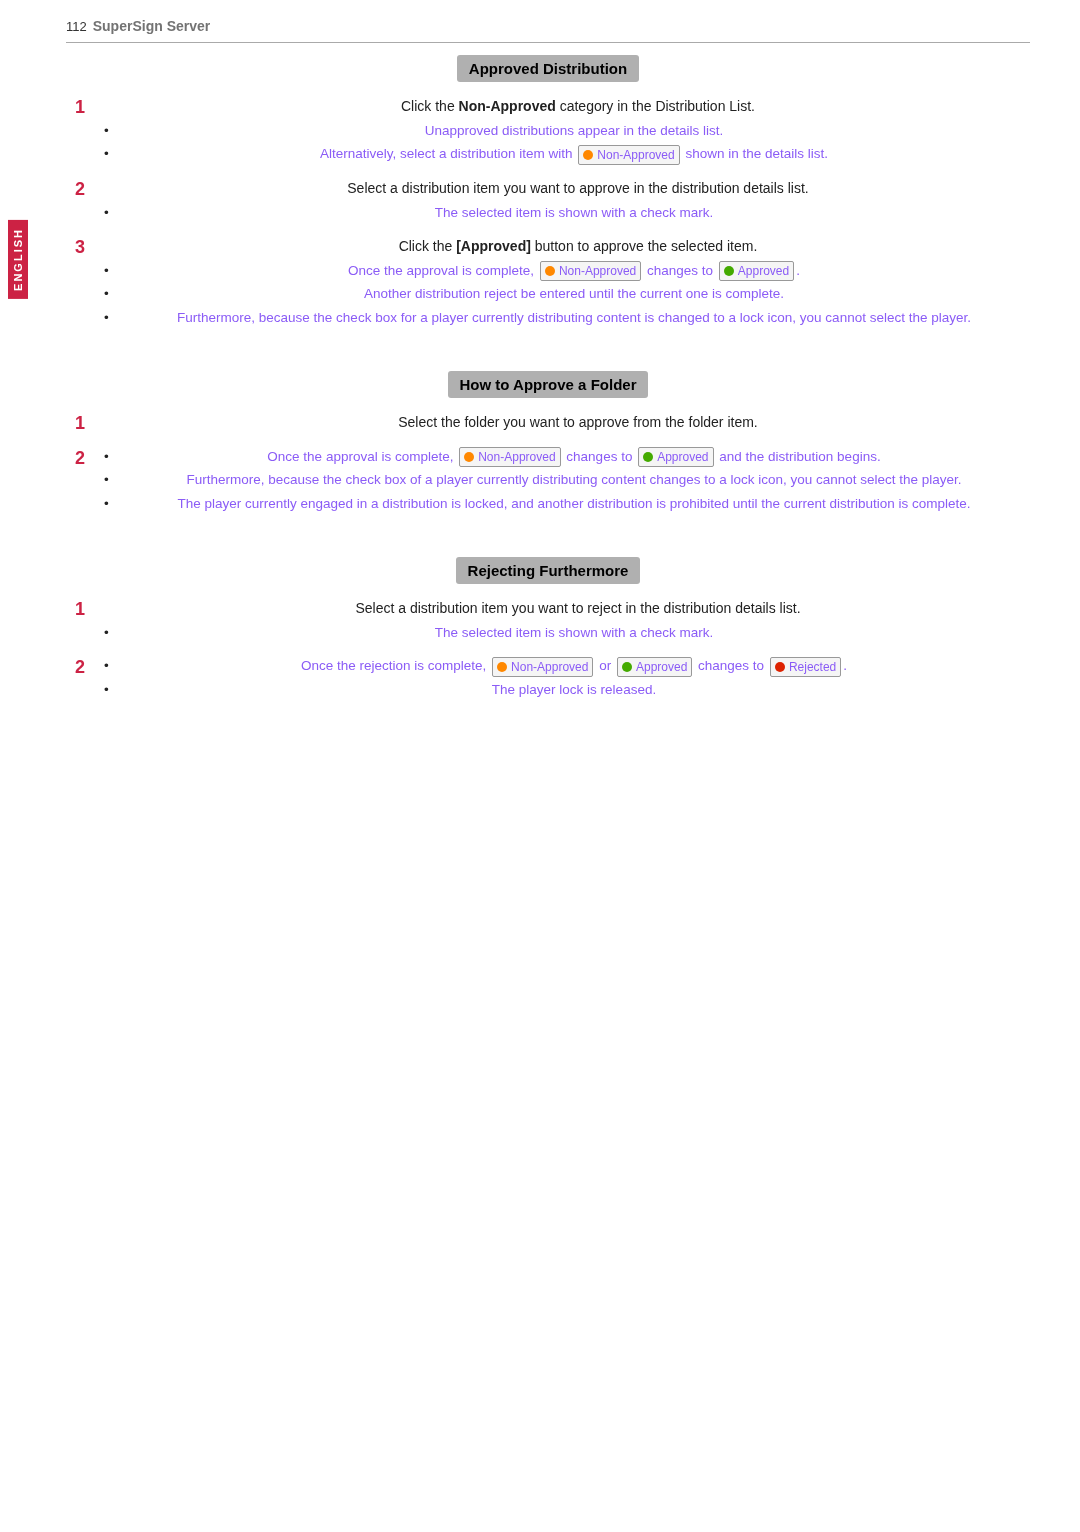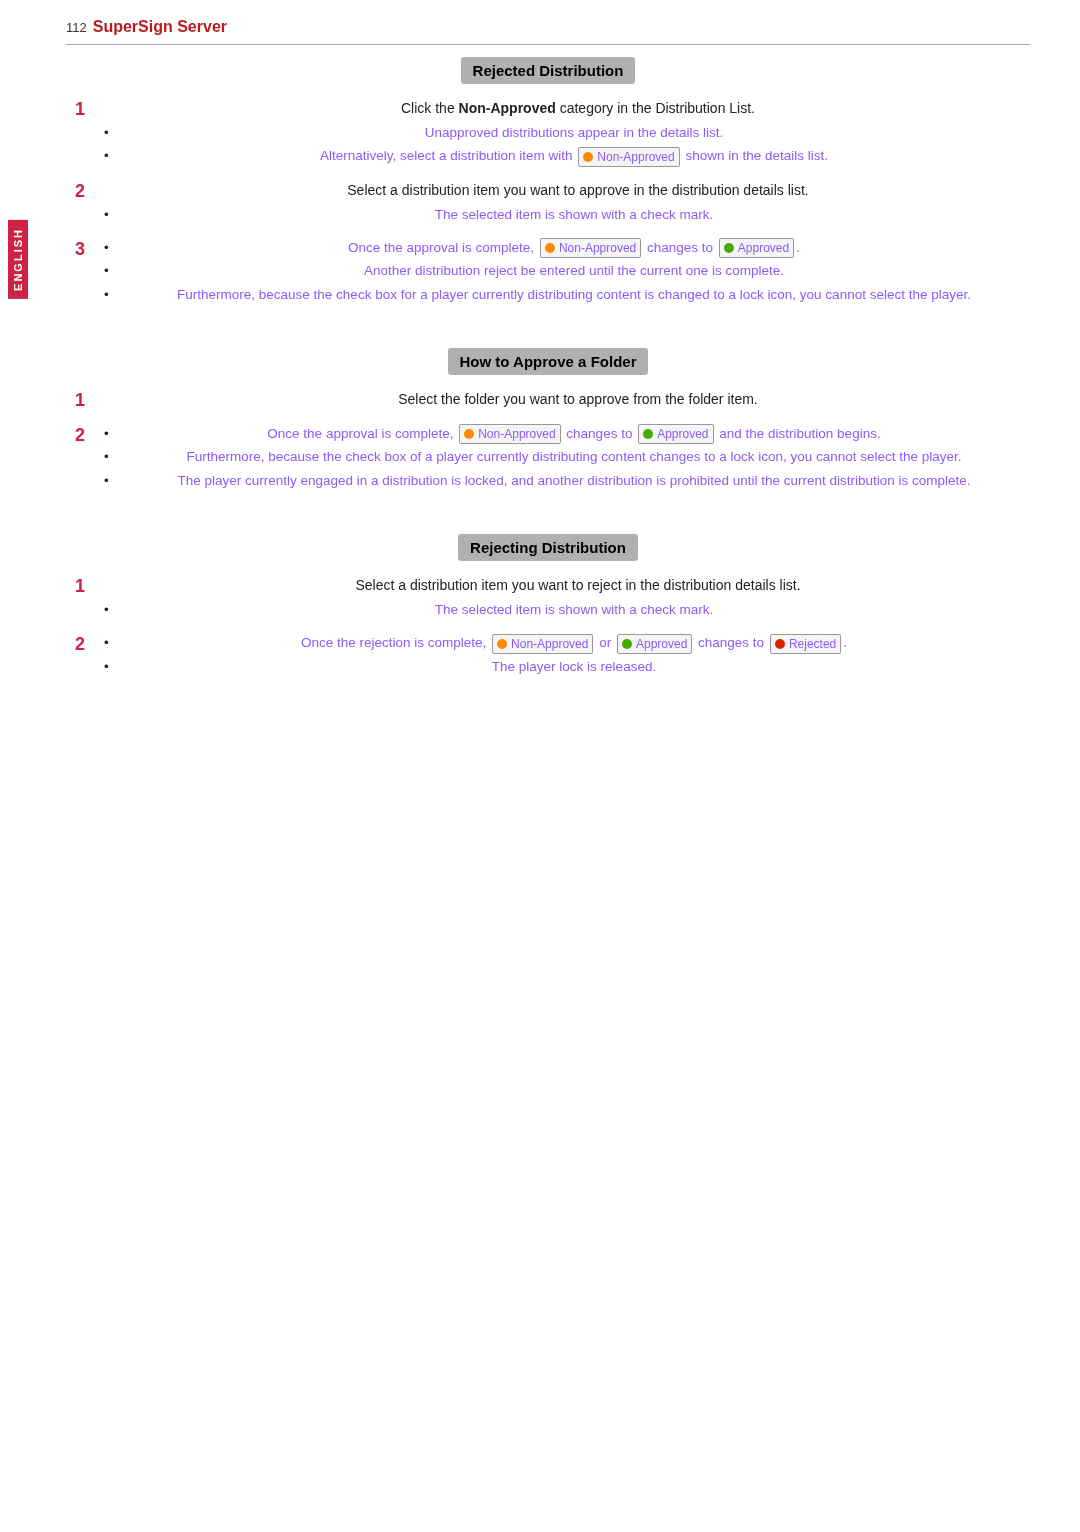--- a/index.html
+++ b/index.html
@@ -61,23 +61,23 @@
       padding-bottom: 8px;
     }
 
     .page-number {
       font-size: 13px;
       color: #333;
       margin-right: 6px;
     }
 
     .page-title {
-      font-size: 16px;
-      font-weight: bold;
-      color: #b91c1c;
+      font-size: 14px;
+      font-weight: bold;
+      color: #737373;
     }
 
     
     .section {
       margin-bottom: 40px;
     }
 
     .section-heading {
       background: #b0b0b0;
       color: #000;
@@ -179,21 +179,21 @@
   </div>
 
   <div class="main-content">
 
     <div class="page-header">
       <span class="page-number">112</span>
       <span class="page-title">SuperSign Server</span>
     </div>
 
     <div class="section">
-      <div class="section-heading">Rejected Distribution</div>
+      <div class="section-heading">Approved Distribution</div>
 
       
       <div class="step">
         <div class="step-number">1</div>
         <div class="step-content">
           <div class="step-main">
             Click the <strong>Non-Approved</strong> category in the Distribution List.
           </div>
           <ul class="bullet-list">
             <li>Unapproved distributions appear in the details list.</li>
@@ -219,20 +219,23 @@
           <ul class="bullet-list">
             <li>The selected item is shown with a check mark.</li>
           </ul>
         </div>
       </div>
 
       
       <div class="step">
         <div class="step-number">3</div>
         <div class="step-content">
+          <div class="step-main">
+            Click the <strong>[Approved]</strong> button to approve the selected item.
+          </div>
           <ul class="bullet-list">
             <li>
               Once the approval is complete,
               <span class="badge">
                 <span class="badge-dot dot-orange"></span>
                 <span>Non-Approved</span>
               </span>
               changes to
               <span class="badge">
                 <span class="badge-dot dot-green"></span>
@@ -278,21 +281,21 @@
               and the distribution begins.
             </li>
             <li>Furthermore, because the check box of a player currently distributing content changes to a lock icon, you cannot select the player.</li>
             <li>The player currently engaged in a distribution is locked, and another distribution is prohibited until the current distribution is complete.</li>
           </ul>
         </div>
       </div>
     </div>
 
     <div class="section">
-      <div class="section-heading">Rejecting Distribution</div>
+      <div class="section-heading">Rejecting Furthermore</div>
 
       
       <div class="step">
         <div class="step-number">1</div>
         <div class="step-content">
           <div class="step-main">
             Select a distribution item you want to reject in the distribution details list.
           </div>
           <ul class="bullet-list">
             <li>The selected item is shown with a check mark.</li>

